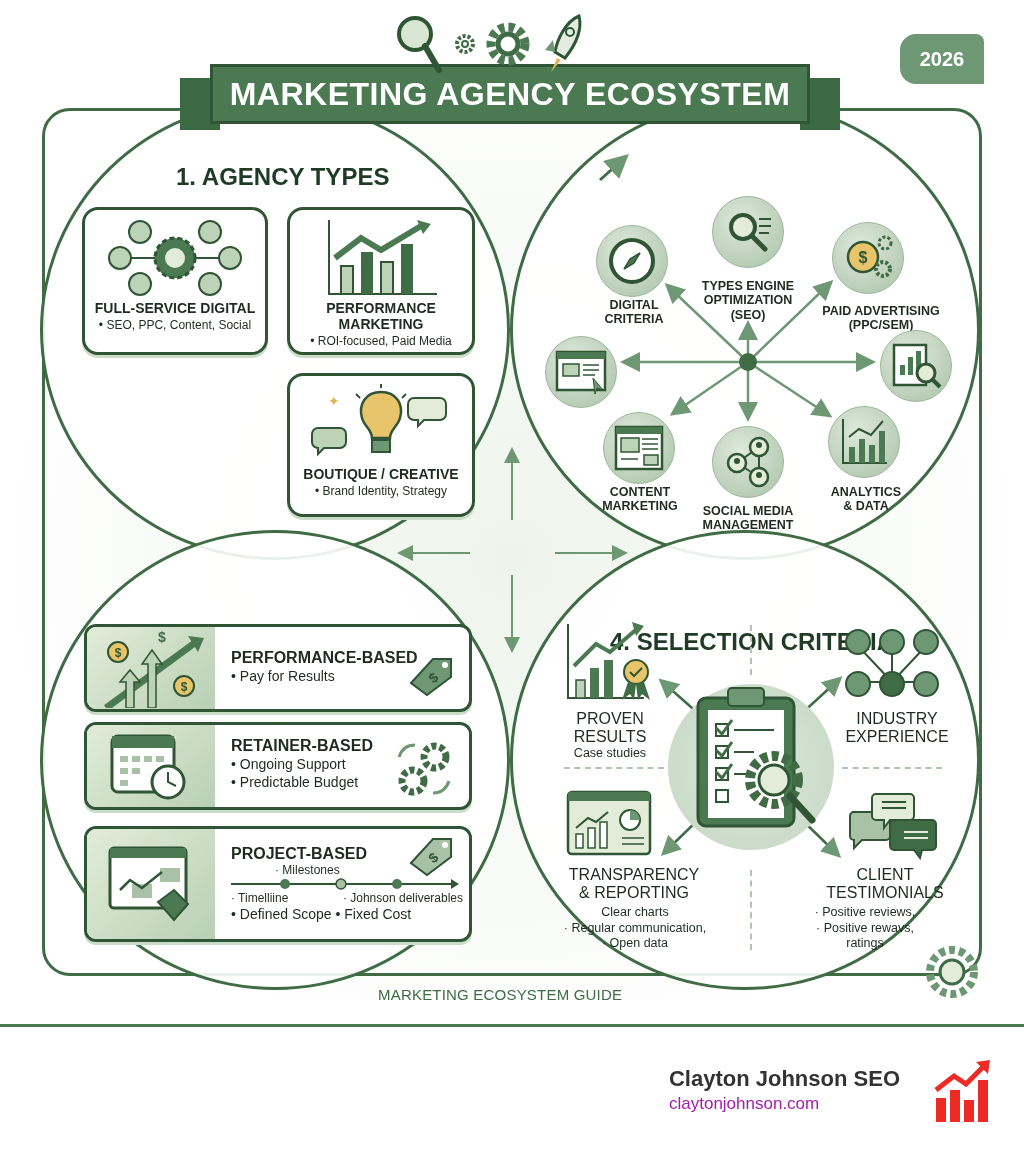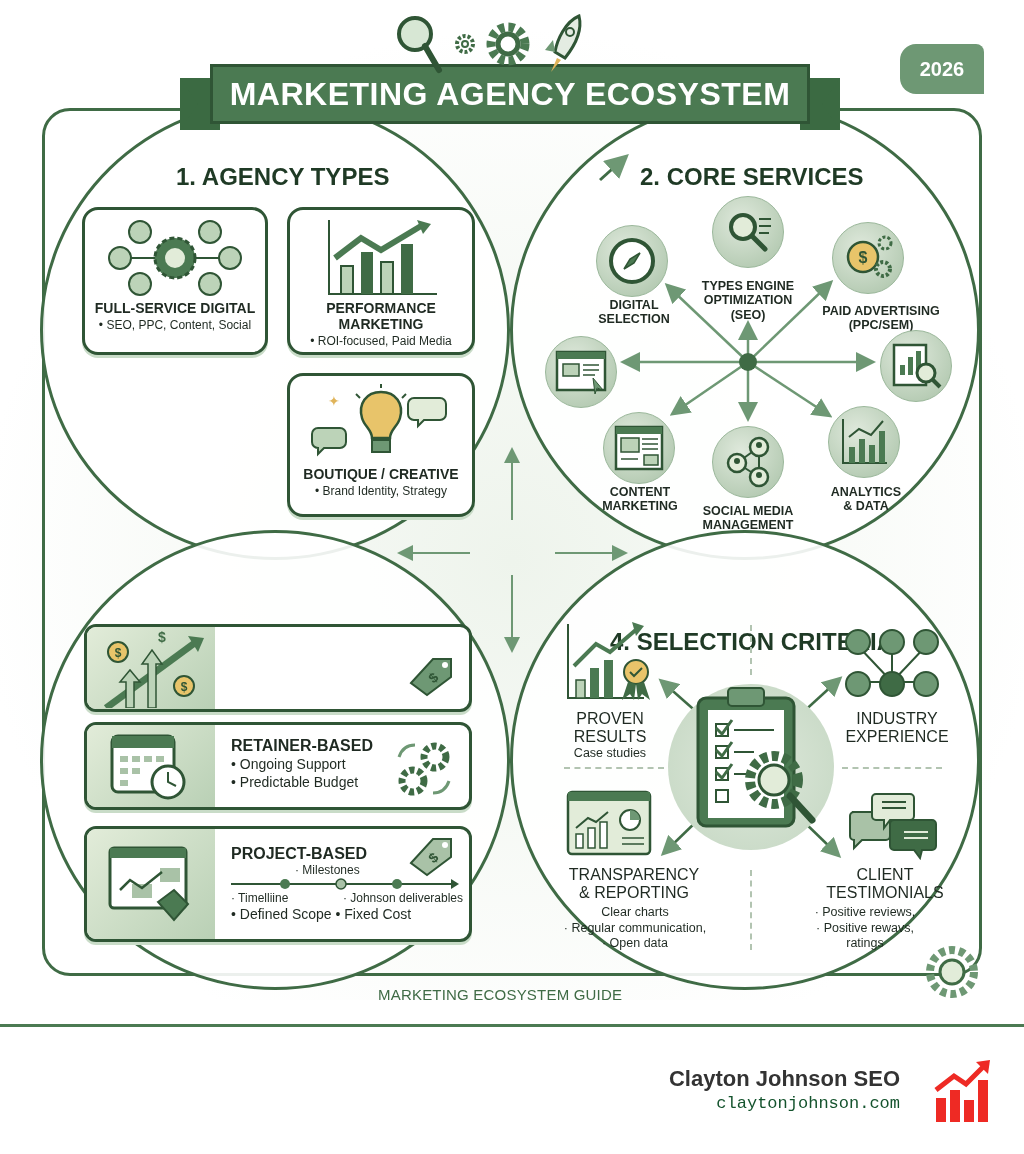--- a/index.html
+++ b/index.html
@@ -3,21 +3,21 @@
 <meta charset="utf-8">
 <style>
   * { box-sizing: border-box; margin: 0; padding: 0; }
   body { width: 1024px; height: 1154px; background: #ffffff; font-family: "Liberation Sans", "DejaVu Sans", sans-serif; color: #1f2a22; position: relative; overflow: hidden; }
   .canvas { position: absolute; left: 0; top: 0; width: 1024px; height: 1000px; background: radial-gradient(circle at 512px 560px, #eef4ec 0%, #ffffff 70%); }
   .frame { position: absolute; left: 42px; top: 108px; width: 940px; height: 868px; border: 3px solid #3f6b45; border-radius: 28px; }
   .banner { position: absolute; left: 210px; top: 64px; width: 600px; height: 60px; background: #4b7a52; border: 3px solid #2f5535; color: #fff; font-weight: 700; font-size: 32px; display: flex; align-items: center; justify-content: center; letter-spacing: 0.5px; z-index: 3; }
   .banner-tail-l, .banner-tail-r { position: absolute; top: 78px; width: 0; height: 0; border-top: 26px solid #3b6a42; border-bottom: 26px solid #3b6a42; z-index: 2; }
   .banner-tail-l { left: 180px; border-left: 18px solid transparent; width: 40px; background: #3b6a42; }
   .banner-tail-r { left: 800px; border-right: 18px solid transparent; width: 40px; background: #3b6a42; }
-  .year { position: absolute; left: 900px; top: 44px; width: 84px; height: 50px; background: #6e9874; border-radius: 16px 8px 0 16px; color: #fff; font-weight: 700; font-size: 20px; display: flex; align-items: center; justify-content: center; }
+  .year { position: absolute; left: 900px; top: 34px; width: 84px; height: 50px; background: #6e9874; border-radius: 16px 8px 0 16px; color: #fff; font-weight: 700; font-size: 20px; display: flex; align-items: center; justify-content: center; }
   .top-icons { position: absolute; left: 395px; top: 12px; display: flex; gap: 8px; align-items: center; z-index: 4; }
   .top-icons svg { display: block; }
   .quad { position: absolute; width: 470px; height: 460px; border: 3px solid #3f6b45; border-radius: 50%; background: rgba(255,255,255,0.9); }
   .q1 { left: 40px; top: 100px; }
   .q2 { left: 510px; top: 100px; }
   .q3 { left: 40px; top: 530px; }
   .q4 { left: 510px; top: 530px; }
   .qtitle { position: absolute; font-weight: 700; font-size: 24px; color: #1f3a25; white-space: nowrap; }
   .card { position: absolute; background: #fff; border: 3px solid #2f5535; border-radius: 16px; box-shadow: 0 3px 0 #c9dcc8; text-align: center; }
   .card .ic { height: 84px; display: flex; align-items: center; justify-content: center; margin-top: 6px; }
@@ -30,23 +30,23 @@
   .price .body { position: absolute; left: 144px; top: 10px; right: 10px; }
   .price .pt { font-weight: 700; font-size: 16px; color: #1f2a22; }
   .price .pl { font-size: 14px; color: #1f2a22; line-height: 1.3; }
   .price .tag { position: absolute; right: 12px; top: 18px; }
   .crit-title { position: absolute; font-weight: 400; font-size: 16px; text-align: center; line-height: 1.1; color: #1f2a22; }
   .crit-sub { position: absolute; font-size: 12.5px; text-align: center; line-height: 1.25; color: #1f2a22; }
   .dash-h { position: absolute; height: 0; border-top: 2px dashed #b2c4b1; }
   .dash-v { position: absolute; width: 0; border-left: 2px dashed #b2c4b1; }
   .guide { position: absolute; left: 378px; top: 986px; font-size: 15px; color: #3f6b45; font-weight: 400; letter-spacing: 0.2px; }
   .sep { position: absolute; left: 0; top: 1024px; width: 1024px; height: 3px; background: #4b7a52; }
-  .brand { position: absolute; right: 124px; top: 1066px; text-align: right; }
+  .brand { position: absolute; right: 124px; top: 1066px; text-align: left; }
   .brand .bn { font-weight: 700; font-size: 22px; color: #333; }
-  .brand .bu { font-size: 17px; color: #14532d; margin-top: 2px; font-family: Liberation Mono, monospace; }
+  .brand .bu { font-size: 17px; color: #a21caf; margin-top: 2px; }
   .brand-logo { position: absolute; left: 934px; top: 1060px; }
   svg.arrows { position: absolute; left: 0; top: 0; pointer-events: none; }
 </style>
 </head>
 <body>
 
 <div class="canvas">
   <div class="frame"></div>
 
   <div class="top-icons">
@@ -163,30 +163,29 @@
           </g>
           <path d="M108 14 h26 a6 6 0 0 1 6 6 v10 a6 6 0 0 1 -6 6 h-16 l-6 6 v-6 h-4 a6 6 0 0 1 -6 -6 v-10 a6 6 0 0 1 6 -6 Z" fill="#e2ecd9" stroke="#2f5535" stroke-width="2"></path>
           <path d="M12 44 h22 a6 6 0 0 1 6 6 v8 a6 6 0 0 1 -6 6 h-16 l-6 6 v-6 a6 6 0 0 1 -6 -6 v-8 a6 6 0 0 1 6 -6 Z" fill="#bcd3b8" stroke="#2f5535" stroke-width="2"></path>
           <text x="22" y="22" fill="#e0b45a" font-size="14">✦</text>
         </svg>
       </div>
     <div class="t">BOUTIQUE / CREATIVE</div>
     <div class="s">• Brand Identity, Strategy</div>
   </div>
 
-  <div class="qtitle" style="left:640px; top:163px;">2. CORE SERVICES</div>
 
   <div class="svc" style="left:596px; top:225px;">
       <svg width="50" height="50" viewBox="0 0 50 50">
         <circle cx="25" cy="25" r="21" fill="#fff" stroke="#2f5535" stroke-width="4"></circle>
         <path d="M33 17 L27 27 L17 33 L23 23 Z" fill="#4b7a52" stroke="#2f5535" stroke-width="1.5"></path>
       </svg>
     </div>
   <div class="svc-label" style="left:590px; top:298px; width:88px; white-space:pre-line;">DIGITAL
-SELECTION</div>
+CRITERIA</div>
 
   <div class="svc" style="left:712px; top:196px;">
       <svg width="50" height="50" viewBox="0 0 50 50">
         <circle cx="20" cy="20" r="12" fill="#e2ecd9" stroke="#2f5535" stroke-width="4"></circle>
         <line x1="29" y1="29" x2="42" y2="42" stroke="#2f5535" stroke-width="5" stroke-linecap="round"></line>
         <g stroke="#2f5535" stroke-width="2">
           <line x1="36" y1="12" x2="48" y2="12"></line>
           <line x1="36" y1="19" x2="48" y2="19"></line>
           <line x1="36" y1="26" x2="46" y2="26"></line>
         </g>
@@ -292,20 +291,24 @@
           <text x="22" y="29" text-anchor="middle" font-size="12" font-weight="700" fill="#2f5535">$</text>
           <circle cx="88" cy="58" r="10" fill="#e8c46a" stroke="#2f5535" stroke-width="2"></circle>
           <text x="88" y="63" text-anchor="middle" font-size="12" font-weight="700" fill="#2f5535">$</text>
           <path d="M10 80 L100 14" stroke="#4b7a52" stroke-width="7"></path>
           <path d="M92 8 L108 10 L102 24 Z" fill="#4b7a52"></path>
           <path d="M30 80 V54 H24 L34 42 L44 54 H38 V80 Z" fill="#bcd3b8" stroke="#2f5535" stroke-width="1.5"></path>
           <path d="M52 80 V36 H46 L56 22 L66 36 H60 V80 Z" fill="#bcd3b8" stroke="#2f5535" stroke-width="1.5"></path>
           <text x="62" y="14" font-size="14" font-weight="700" fill="#3f6b45">$</text>
         </svg>
       </div>
+    <div class="body">
+      <div class="pt" style="margin-top:12px;">PERFORMANCE-BASED</div>
+      <div class="pl">• Pay for Results</div>
+    </div>
     <svg class="tag" style="top:26px;" width="50" height="44" viewBox="0 0 50 44">
         <path d="M4 30 L26 6 L44 6 L44 24 L20 42 Z" fill="#6e9874" stroke="#2f5535" stroke-width="2"></path>
         <circle cx="38" cy="12" r="3" fill="#fff"></circle>
         <text x="24" y="32" font-size="14" font-weight="700" fill="#2f5535" transform="rotate(-40 24 28)">$</text>
       </svg>
   </div>
 
   <div class="price" style="top:722px;">
     <div class="left">
         <svg width="90" height="76" viewBox="0 0 90 76">
@@ -343,21 +346,21 @@
           <rect x="4" y="6" width="76" height="60" rx="4" fill="#fff" stroke="#2f5535" stroke-width="3"></rect>
           <rect x="4" y="6" width="76" height="10" fill="#4b7a52"></rect>
           <rect x="54" y="26" width="20" height="14" fill="#a9c2a7"></rect>
           <rect x="26" y="42" width="20" height="14" fill="#a9c2a7"></rect>
           <polyline points="14,48 24,38 36,46 56,30" fill="none" stroke="#2f5535" stroke-width="2.5"></polyline>
           <path d="M52 60 L68 48 L82 62 L68 78 Z" fill="#4b7a52" stroke="#2f5535" stroke-width="2"></path>
         </svg>
       </div>
     <div class="body" style="top:16px;">
       <div class="pt">PROJECT-BASED</div>
-      <div style="font-size:12px; margin-left:64px; color:#1f2a22;">· Milestones</div>
+      <div style="font-size:12px; margin-left:44px; color:#1f2a22;">· Milestones</div>
       <svg width="230" height="14" viewBox="0 0 230 14" style="display:block; margin-left:-2px;">
           <line x1="2" y1="7" x2="224" y2="7" stroke="#2f5535" stroke-width="2"></line>
           <path d="M222 2 L230 7 L222 12 Z" fill="#2f5535"></path>
           <circle cx="56" cy="7" r="5" fill="#4b7a52"></circle>
           <circle cx="112" cy="7" r="5" fill="#a9c2a7" stroke="#2f5535" stroke-width="1.5"></circle>
           <circle cx="168" cy="7" r="5" fill="#4b7a52"></circle>
         </svg>
       <div style="display:flex; justify-content:space-between; font-size:12px; width:232px; color:#1f2a22;">
           <span>· Timelliine</span>
           <span>· Johnson deliverables</span>

